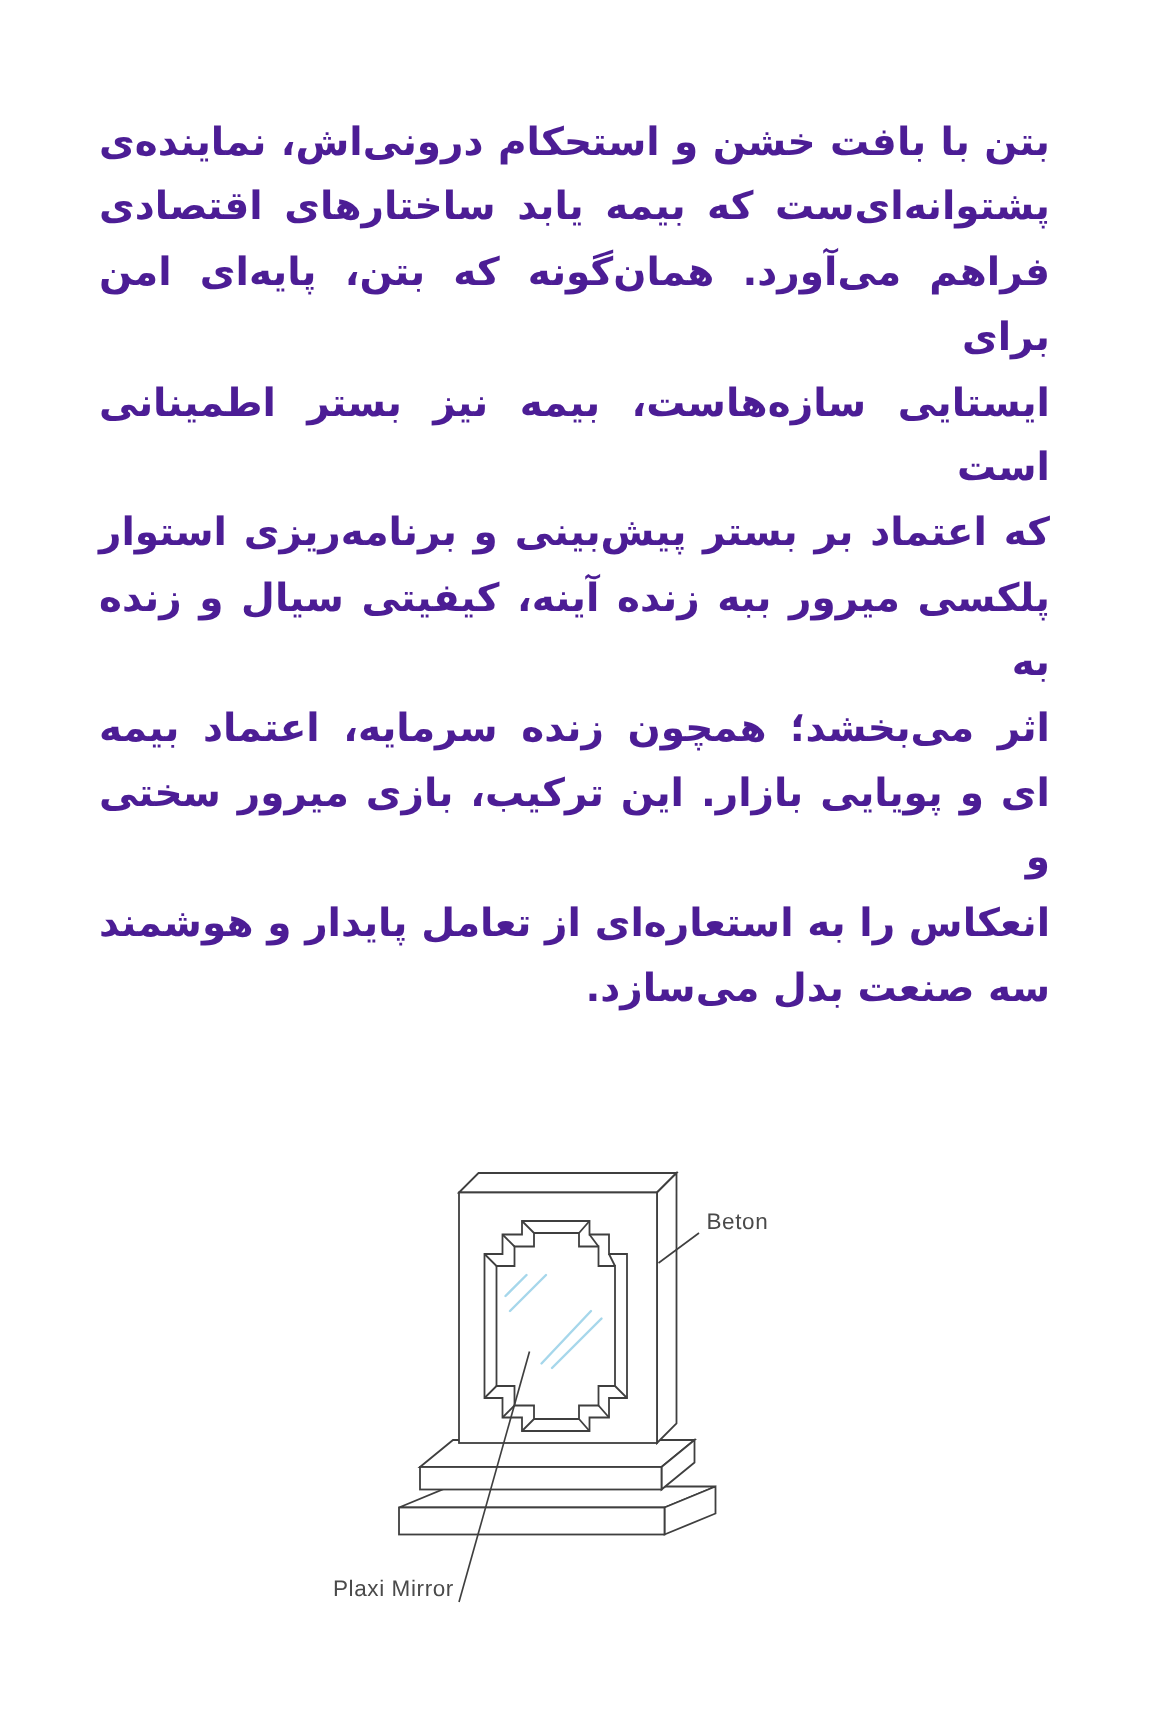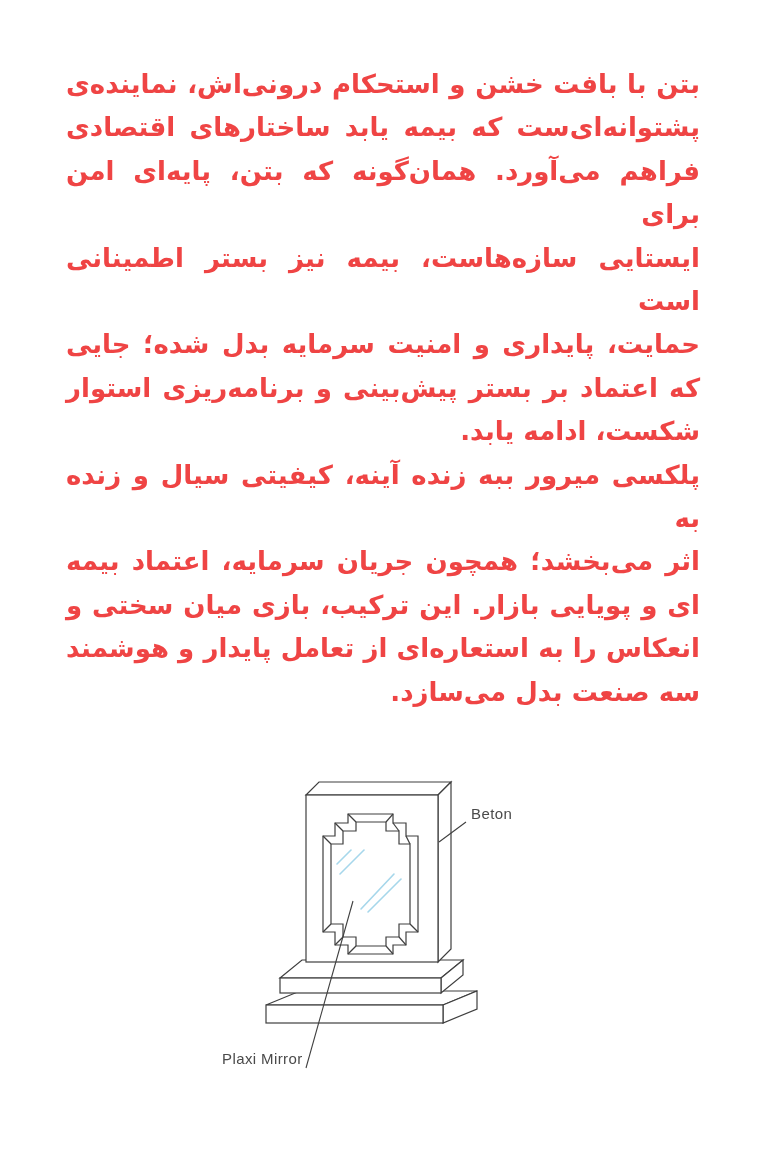--- a/index.html
+++ b/index.html
@@ -1,22 +1,22 @@
 <!DOCTYPE html>
 <html lang="fa"><head>
 <meta charset="utf-8">
 <style>
   html,body{margin:0;padding:0;}
   body{
     width:768px;height:1153px;position:relative;background:#ffffff;
     font-family:"DejaVu Sans", sans-serif;overflow:hidden;
   }
   .article{
-    position:absolute;top:63px;left:66px;width:634px;
-    direction:rtl;color:#ef4444;
+    position:absolute;top:74px;left:66px;width:634px;
+    direction:rtl;color:#4c1d95;
   }
   .line{
     font-size:26px;line-height:43.4px;font-weight:bold;
     text-align:justify;text-align-last:justify;
     letter-spacing:0;
   }
   .line.para-end{
     text-align-last:right;
   }
   .illustration{
@@ -31,26 +31,24 @@
   }
 </style>
 </head>
 <body>
 
 <div class="article">
   <div class="line">بتن با بافت خشن و استحکام درونی‌اش، نماینده‌ی</div>
   <div class="line">پشتوانه‌ای‌ست که بیمه یابد ساختارهای اقتصادی</div>
   <div class="line">فراهم می‌آورد. همان‌گونه که بتن، پایه‌ای امن برای</div>
   <div class="line">ایستایی سازه‌هاست، بیمه نیز بستر اطمینانی است</div>
-  <div class="line">حمایت، پایداری و امنیت سرمایه بدل شده؛ جایی</div>
   <div class="line">که اعتماد بر بستر پیش‌بینی و برنامه‌ریزی استوار</div>
-  <div class="line para-end">شکست، ادامه یابد.</div>
   <div class="line">پلکسی میرور ببه زنده آینه، کیفیتی سیال و زنده به</div>
-  <div class="line">اثر می‌بخشد؛ همچون جریان سرمایه، اعتماد بیمه</div>
-  <div class="line">ای و پویایی بازار. این ترکیب، بازی میان سختی و</div>
+  <div class="line">اثر می‌بخشد؛ همچون زنده سرمایه، اعتماد بیمه</div>
+  <div class="line">ای و پویایی بازار. این ترکیب، بازی میرور سختی و</div>
   <div class="line">انعکاس را به استعاره‌ای از تعامل پایدار و هوشمند</div>
   <div class="line para-end">سه صنعت بدل می‌سازد.</div>
 </div>
 
 <svg class="illustration" viewBox="0 0 420 330" xmlns="http://www.w3.org/2000/svg">
 
   <g>
     <polygon class="face" points="86,235 120,221 297,221 263,235"></polygon>
     <polygon class="face" points="263,235 297,221 297,239 263,253"></polygon>
     <rect class="face" x="86" y="235" width="177" height="18"></rect>

